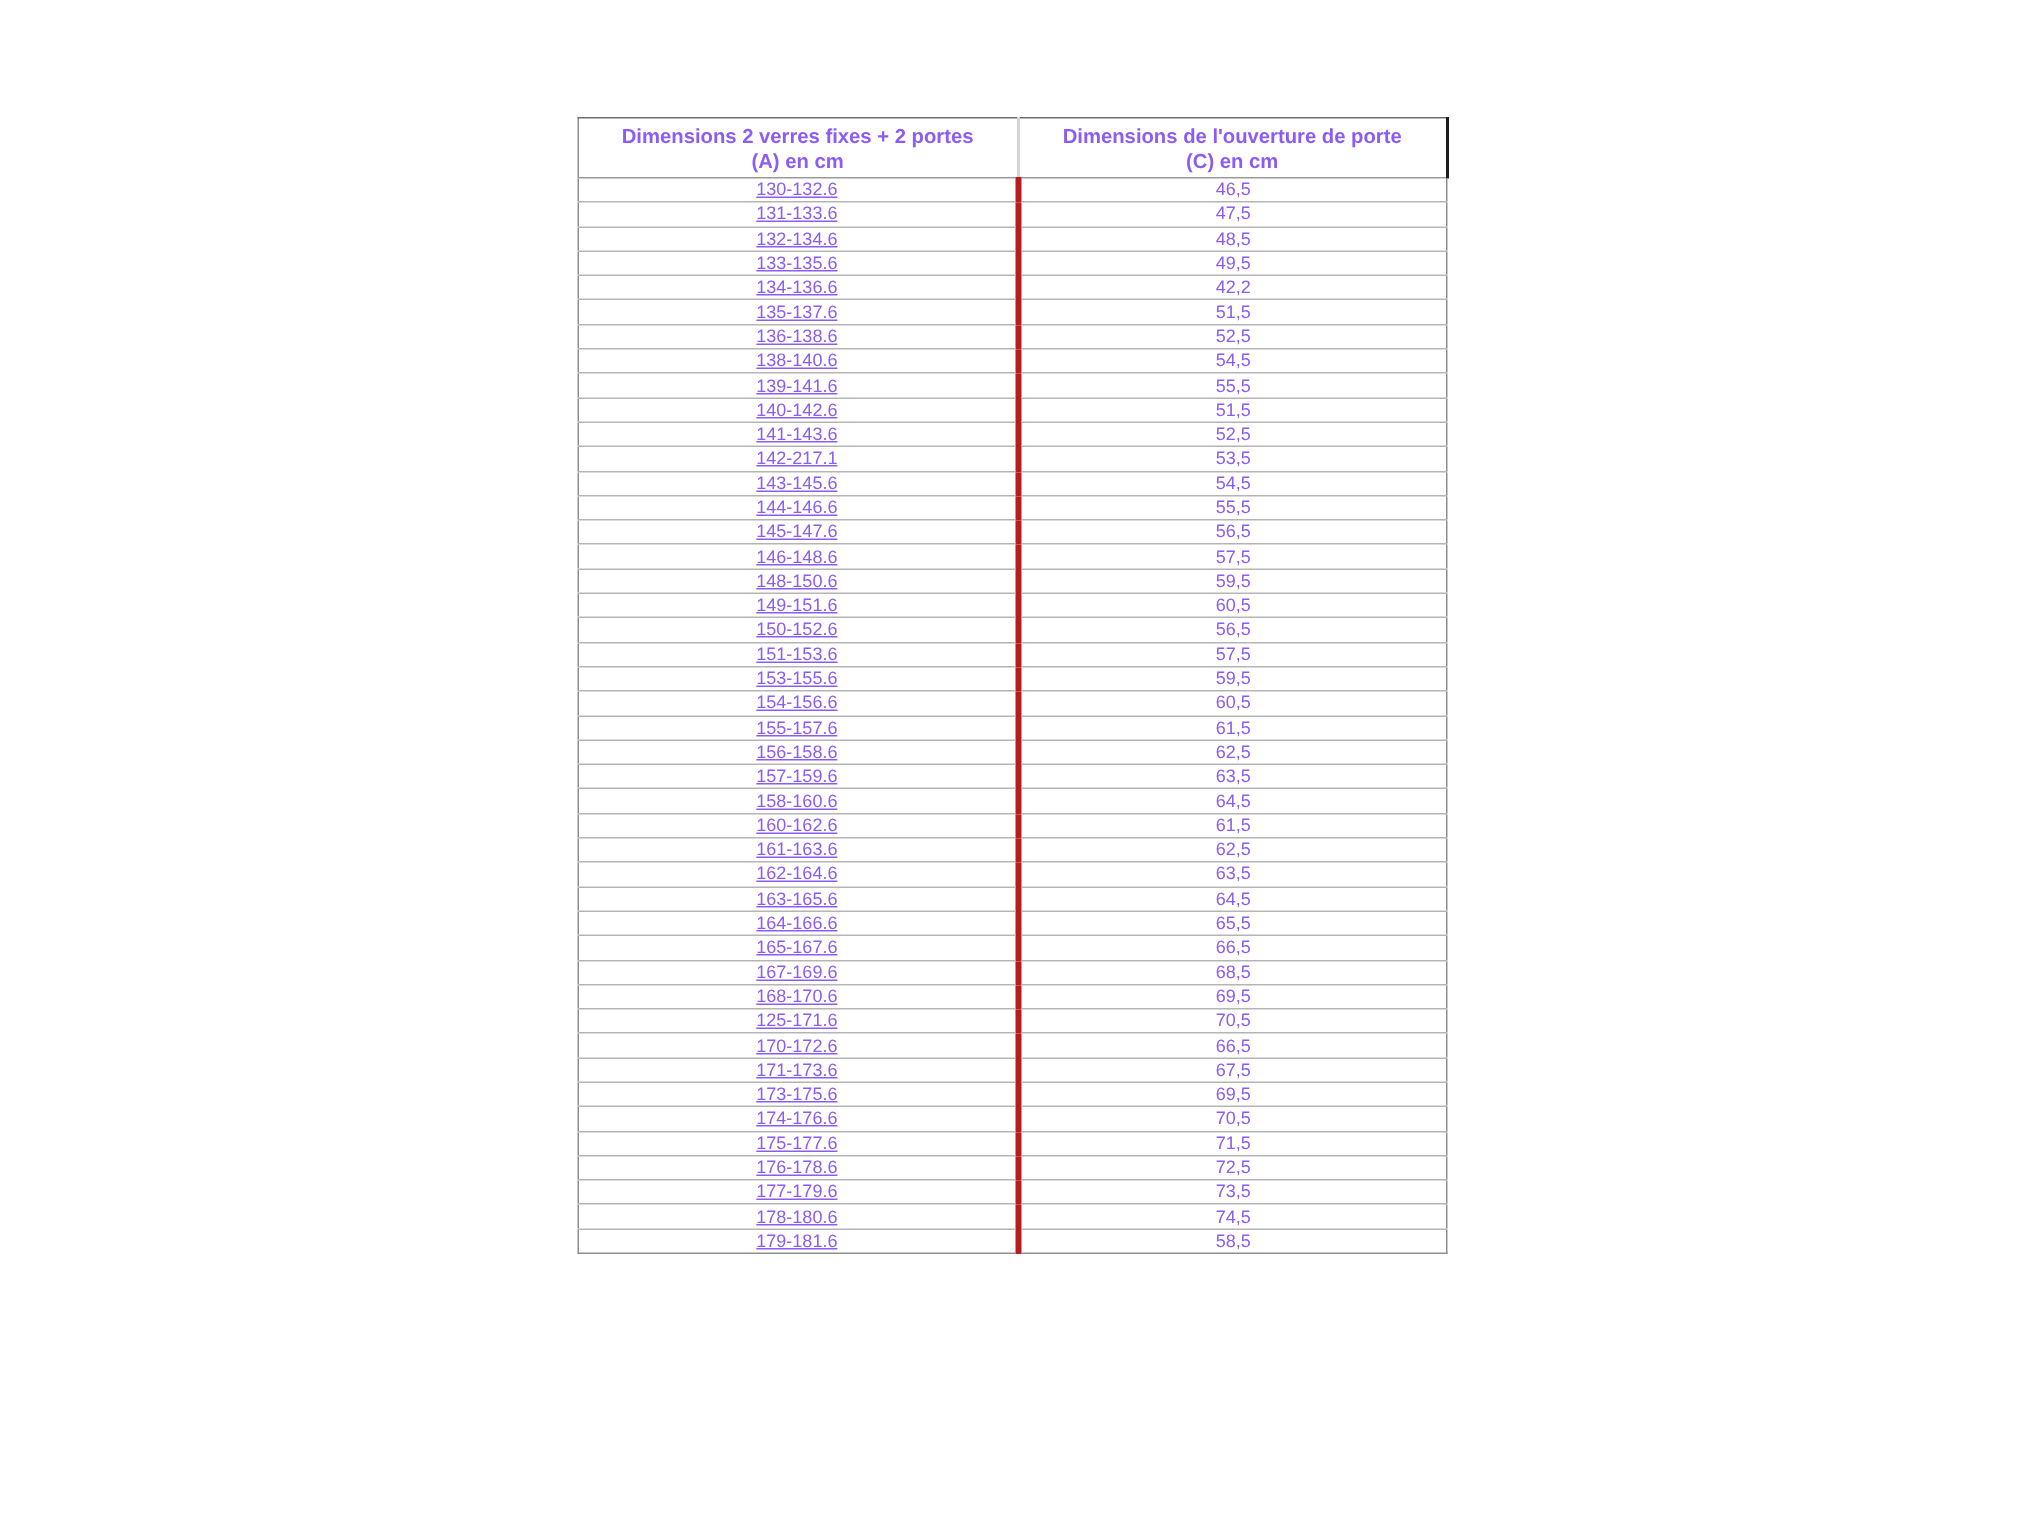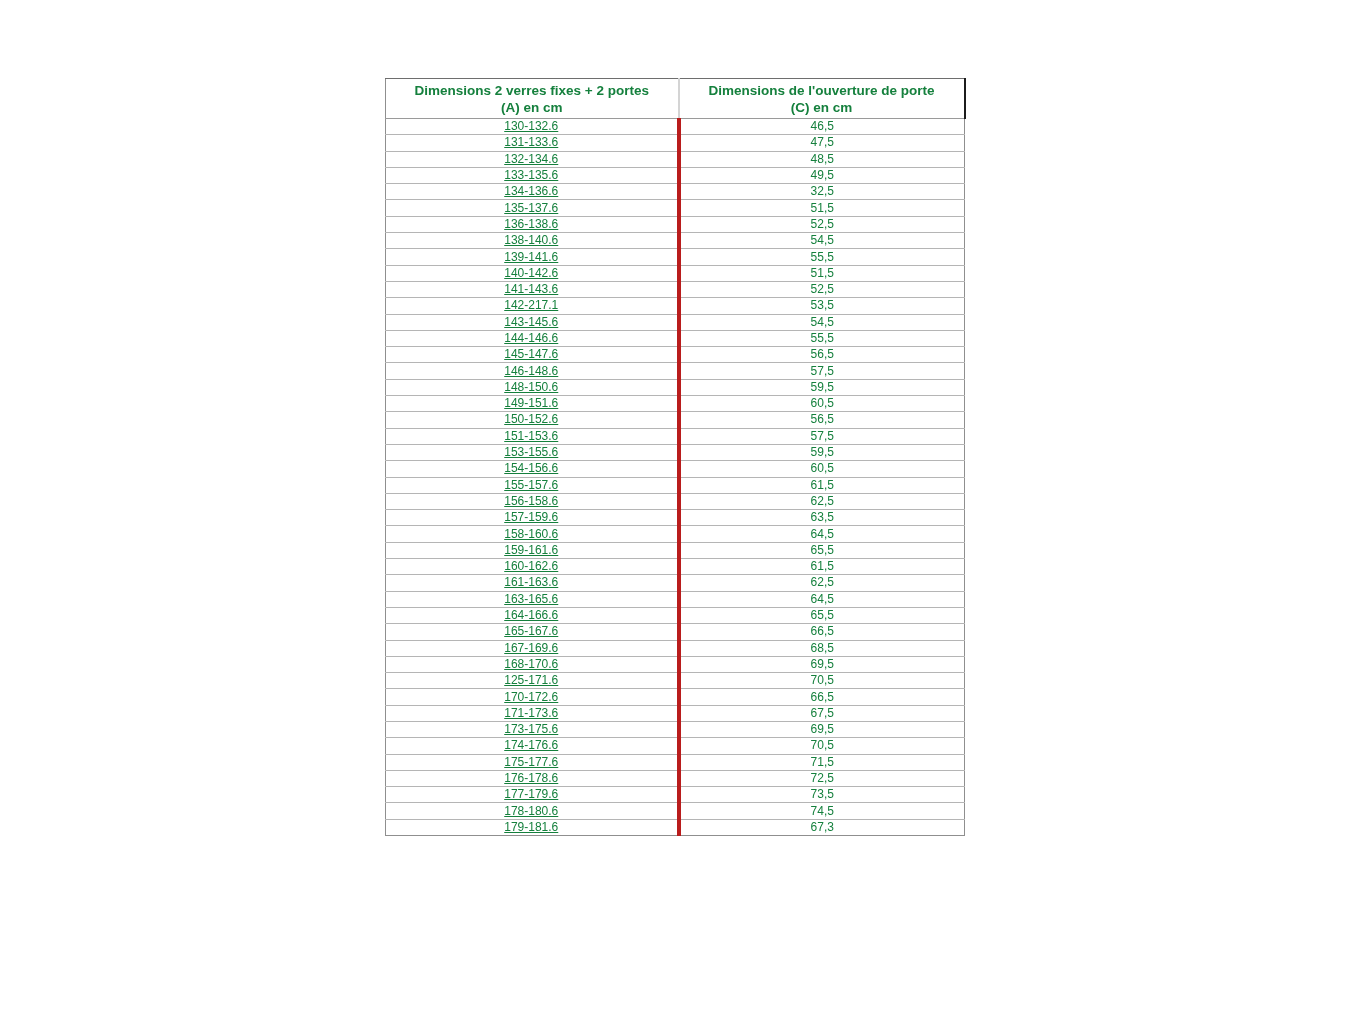--- a/index.html
+++ b/index.html
@@ -6,21 +6,21 @@
     margin: 0;
     padding: 0;
     background: #ffffff;
   }
   .sheet {
     position: relative;
     width: 1350px;
     height: 1012px;
     background: #ffffff;
     font-family: "Liberation Sans", sans-serif;
-    color: #15803d;
+    color: #8b5cf6;
   }
   table.dims-table {
     position: absolute;
     left: 385px;
     top: 78px;
     width: 579px;
     border-collapse: collapse;
     table-layout: fixed;
     border: 1px solid #8f8f8f;
     border-top-color: #6e6e6e;
@@ -98,21 +98,21 @@
         <tr>
           <td>132-134.6</td>
           <td>48,5</td>
         </tr>
         <tr>
           <td>133-135.6</td>
           <td>49,5</td>
         </tr>
         <tr>
           <td>134-136.6</td>
-          <td>32,5</td>
+          <td>42,2</td>
         </tr>
         <tr>
           <td>135-137.6</td>
           <td>51,5</td>
         </tr>
         <tr>
           <td>136-138.6</td>
           <td>52,5</td>
         </tr>
         <tr>
@@ -185,32 +185,32 @@
         </tr>
         <tr>
           <td>157-159.6</td>
           <td>63,5</td>
         </tr>
         <tr>
           <td>158-160.6</td>
           <td>64,5</td>
         </tr>
         <tr>
-          <td>159-161.6</td>
-          <td>65,5</td>
-        </tr>
-        <tr>
           <td>160-162.6</td>
           <td>61,5</td>
         </tr>
         <tr>
           <td>161-163.6</td>
           <td>62,5</td>
         </tr>
         <tr>
+          <td>162-164.6</td>
+          <td>63,5</td>
+        </tr>
+        <tr>
           <td>163-165.6</td>
           <td>64,5</td>
         </tr>
         <tr>
           <td>164-166.6</td>
           <td>65,5</td>
         </tr>
         <tr>
           <td>165-167.6</td>
           <td>66,5</td>
@@ -254,17 +254,17 @@
         <tr>
           <td>177-179.6</td>
           <td>73,5</td>
         </tr>
         <tr>
           <td>178-180.6</td>
           <td>74,5</td>
         </tr>
         <tr>
           <td>179-181.6</td>
-          <td>67,3</td>
+          <td>58,5</td>
         </tr>
       </tbody>
   </table>
 </div>
 
 </body></html>

